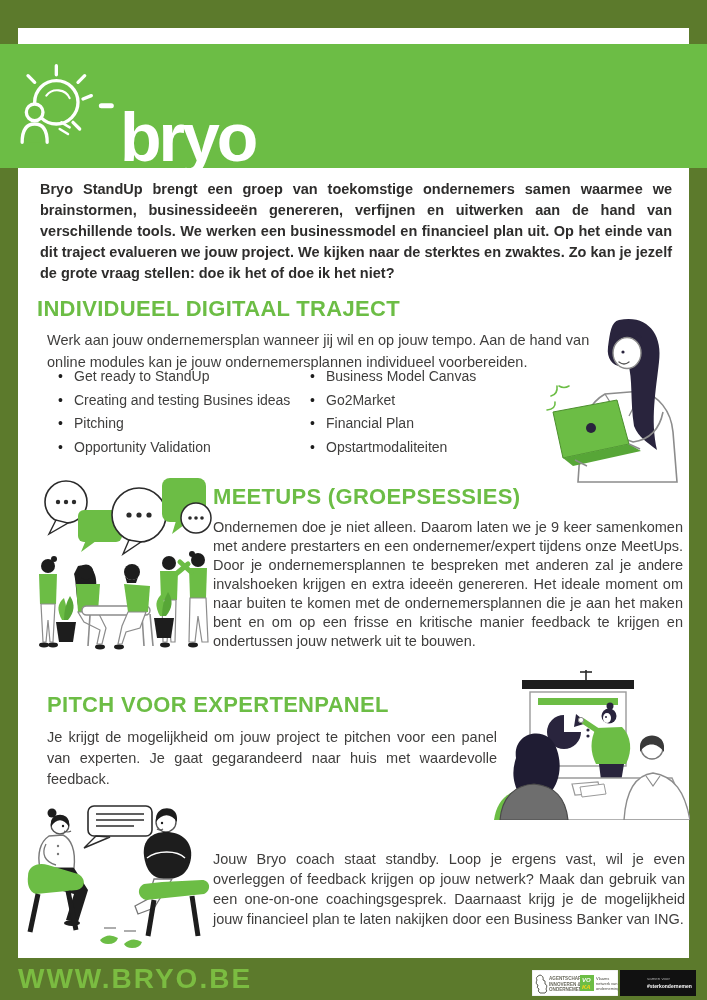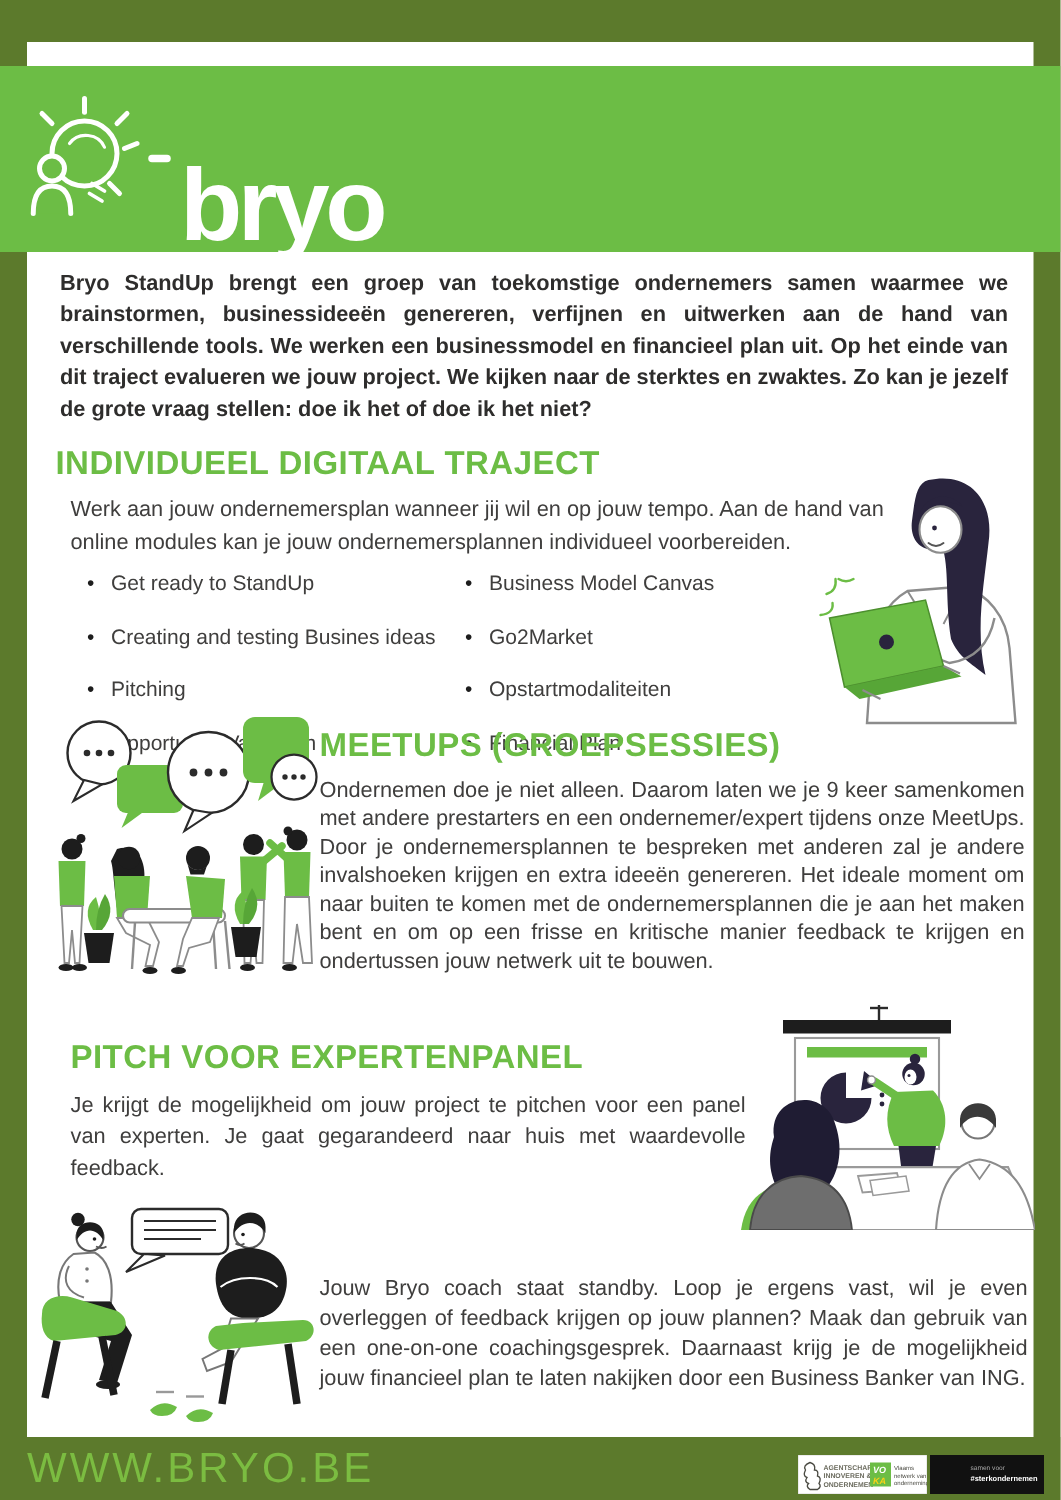--- a/index.html
+++ b/index.html
@@ -26,31 +26,31 @@
   .t-digital{left:37px;top:296px;}
   .t-meetups{left:213px;top:484px;}
   .t-pitch{left:47px;top:692px;}
   .t-coaching{left:213px;top:818px;}
   .para{position:absolute;font-size:14.5px;color:var(--body);line-height:21.5px;}
   .p-digital{left:47px;top:330px;width:545px;text-align:left;}
   .p-meetups{left:213px;top:518px;width:470px;text-align:justify;line-height:19px;}
   .p-pitch{left:47px;top:727px;width:450px;text-align:justify;line-height:21px;}
   .p-coaching{left:213px;top:849px;width:472px;text-align:justify;line-height:20px;}
   ul.bullets{position:absolute;list-style:none;font-size:14px;color:var(--body);}
-  ul.bullets li{position:relative;padding-left:16px;line-height:23.5px;margin-top:12px;}
+  ul.bullets li{position:relative;padding-left:16px;line-height:23.5px;}
   ul.bullets li::before{content:"\2022";position:absolute;left:0;top:0;color:#1d1d1d;}
   .b-left{left:58px;top:365px;width:250px;}
   .b-right{left:310px;top:365px;width:200px;}
   .illus{position:absolute;}
   .il-digital{left:545px;top:314px;width:146px;height:170px;}
   .il-meetups{left:26px;top:470px;width:188px;height:190px;}
   .il-pitch{left:486px;top:670px;width:204px;height:150px;}
   .il-coaching{left:16px;top:800px;width:198px;height:162px;}
   .footer-band{position:absolute;left:0;top:958px;width:707px;height:42px;background:var(--olive);}
-  .site{position:absolute;left:18px;top:5px;font-size:28px;font-weight:normal;letter-spacing:2px;color:var(--site-green);}
+  .site{position:absolute;left:18px;top:5px;font-size:28px;font-weight:bold;letter-spacing:2px;color:var(--site-green);}
   .logo-box-white{position:absolute;left:532px;top:12px;width:86px;height:26px;}
   .logo-box-black{position:absolute;left:620px;top:12px;width:76px;height:26px;}
 </style>
 </head>
 <body>
 
 <div class="page">
   <div class="white-area"></div>
 
   <div class="header-band">
@@ -81,22 +81,22 @@
   <p class="para p-digital">Werk aan jouw ondernemersplan wanneer jij wil en op jouw tempo. Aan de hand van online modules kan je jouw ondernemersplannen individueel voorbereiden.</p>
   <ul class="bullets b-left">
     <li>Get ready to StandUp</li>
     <li>Creating and testing Busines ideas</li>
     <li>Pitching</li>
     <li>Opportunity Validation</li>
   </ul>
   <ul class="bullets b-right">
     <li>Business Model Canvas</li>
     <li>Go2Market</li>
+    <li>Financial Plan</li>
     <li>Opstartmodaliteiten</li>
-    <li>Financial Plan</li>
   </ul>
 
   <svg class="illus il-digital" viewBox="0 0 146 170">
     <g>
       <path d="M60 80 C46 88 38 102 36 124 L33 168 L132 168 L128 118 C126 96 113 82 97 77 Z" fill="#ffffff" stroke="#8c8c8c" stroke-width="1.6"></path>
       <path d="M60 80 L75 104 M97 77 L84 102" fill="none" stroke="#8c8c8c" stroke-width="1.3"></path>
     </g>
     <g>
       <path d="M74 6 C102 0 118 20 114 48 C111 76 105 106 112 136 C102 128 94 124 89 112 C85 86 88 64 83 50 C72 56 61 48 63 33 C65 18 66 8 74 6 Z" fill="#29243d"></path>
     </g>
@@ -231,21 +231,21 @@
       <path d="M14 150 C16 126 30 115 48 114 C70 116 80 130 82 150 Z" fill="#6e6e6e" stroke="#4a4a4a" stroke-width="1.2"></path>
     </g>
     <g>
       <circle cx="166" cy="78" r="11" fill="#ffffff" stroke="#777777" stroke-width="1.4"></circle>
       <path d="M154 76 C155 62 177 62 178 76 L178 82 C171 72 160 72 154 82 Z" fill="#3a3a3a"></path>
       <path d="M138 150 C140 118 151 105 167 103 C188 106 199 122 204 150 Z" fill="#ffffff" stroke="#8c8c8c" stroke-width="1.4"></path>
       <path d="M160 106 L167 116 L174 106" fill="none" stroke="#8c8c8c" stroke-width="1.2"></path>
     </g>
   </svg>
 
-  <p class="para p-coaching">Jouw Bryo coach staat standby. Loop je ergens vast, wil je even overleggen of feedback krijgen op jouw plannen? Maak dan gebruik van een one-on-one coachingsgesprek. Daarnaast krijg je de mogelijkheid jouw financieel plan te laten nakijken door een Business Banker van ING.</p>
+  <p class="para p-coaching">Jouw Bryo coach staat standby. Loop je ergens vast, wil je even overleggen of feedback krijgen op jouw netwerk? Maak dan gebruik van een one-on-one coachingsgesprek. Daarnaast krijg je de mogelijkheid jouw financieel plan te laten nakijken door een Business Banker van ING.</p>
 
   <svg class="illus il-coaching" viewBox="0 0 198 162">
     <g>
       <rect x="72" y="6" width="64" height="30" rx="6" fill="#ffffff" stroke="#2b2b2b" stroke-width="1.6"></rect>
       <path d="M80 36 L68 48 L94 37 Z" fill="#ffffff" stroke="#2b2b2b" stroke-width="1.4"></path>
       <line x1="80" y1="14" x2="128" y2="14" stroke="#2b2b2b" stroke-width="1.4"></line>
       <line x1="80" y1="20" x2="128" y2="20" stroke="#2b2b2b" stroke-width="1.4"></line>
       <line x1="80" y1="26" x2="118" y2="26" stroke="#2b2b2b" stroke-width="1.4"></line>
     </g>
     <g>

